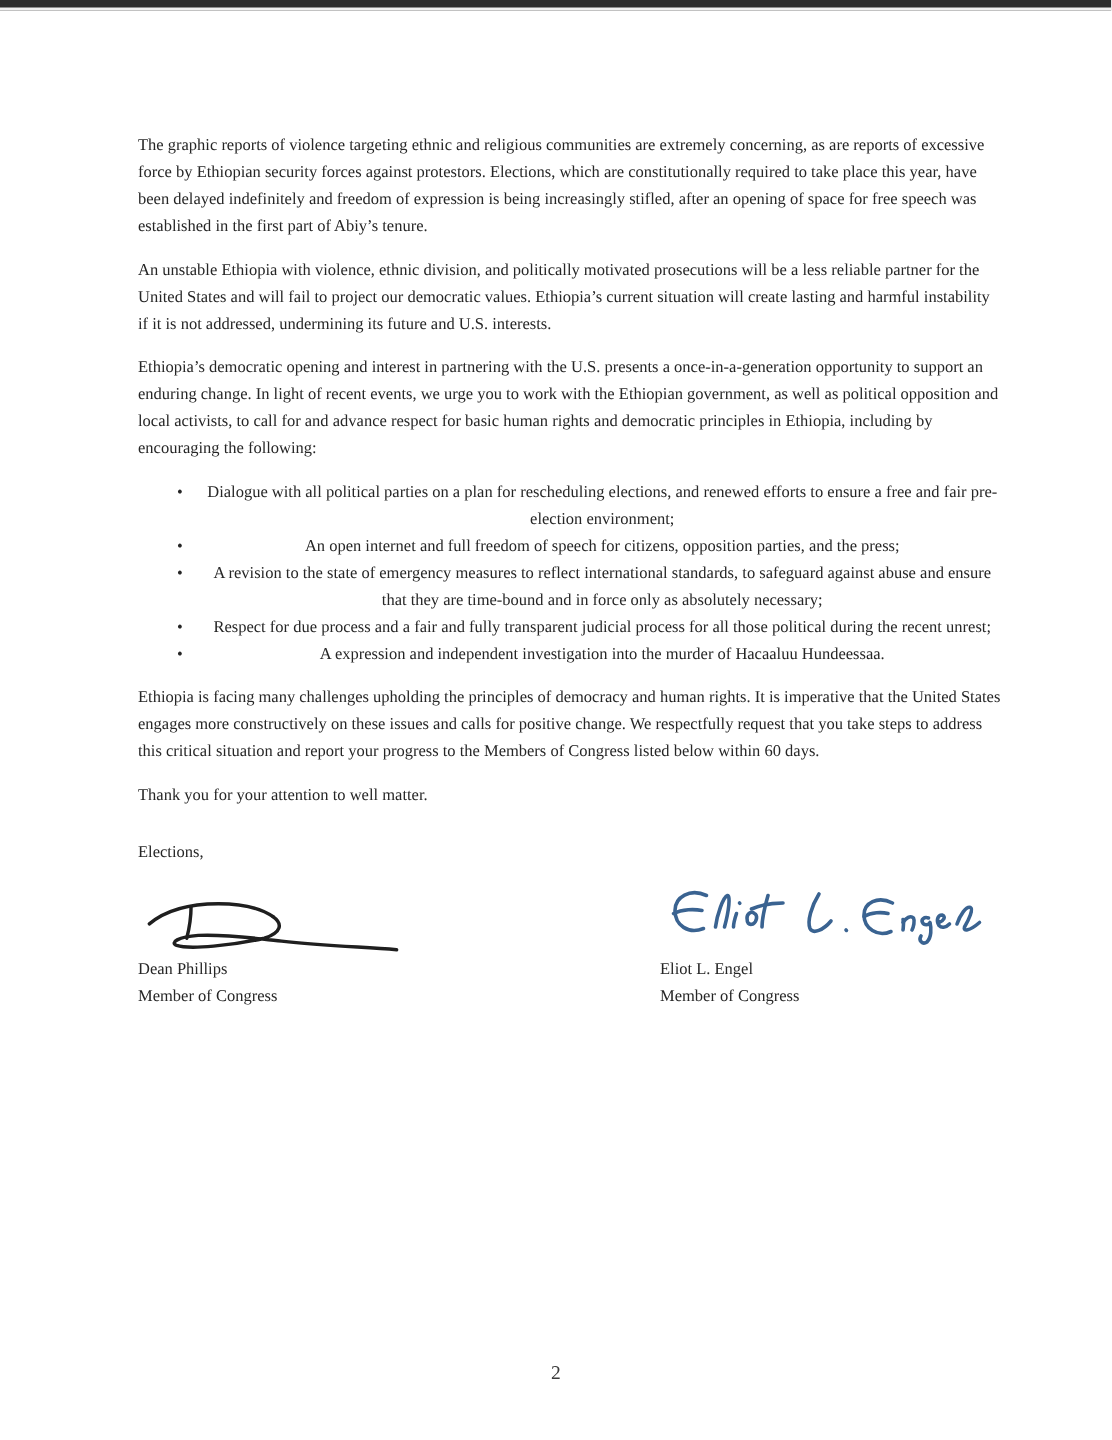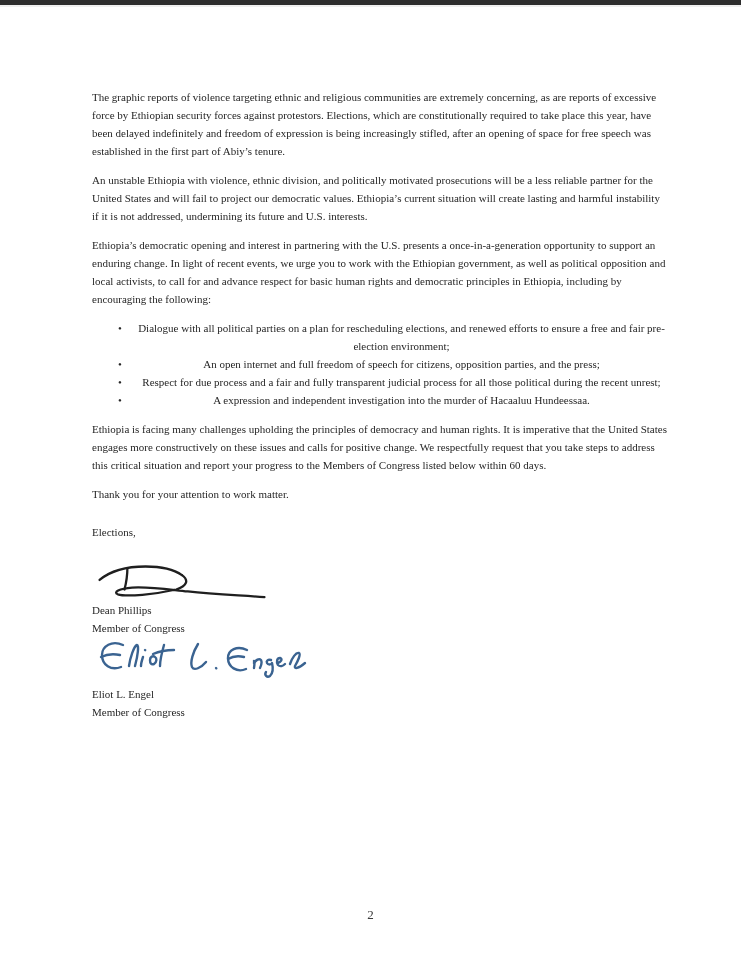--- a/index.html
+++ b/index.html
@@ -40,21 +40,21 @@
     text-align: center;
   }
   ul.bullets li::before {
     content: "\2022";
     position: absolute;
     left: 26px;
     top: 0;
   }
   p.thanks { margin: 0 0 20px 0; }
   p.valediction { margin: 0 0 12px 0; }
-  .sig-row { display: flex; flex-direction: column; }
+  .sig-row { display: flex; }
   .sig-col-left { width: 348px; }
   .sig-col-right { flex: 1; }
   .sig-phillips { display: block; margin: 2px 0 0 0; }
   .sig-engel { display: block; margin: -6px 0 -2px 0; }
   .sig-name, .sig-title { margin: 0; }
   .page-number {
     position: absolute;
     top: 907px;
     left: 0;
     width: 100%;
@@ -70,26 +70,27 @@
   <div class="top-bar"></div>
 
   <div class="content">
     <p class="para">The graphic reports of violence targeting ethnic and religious communities are extremely concerning, as are reports of excessive force by Ethiopian security forces against protestors. Elections, which are constitutionally required to take place this year, have been delayed indefinitely and freedom of expression is being increasingly stifled, after an opening of space for free speech was established in the first part of Abiy’s tenure.</p>
     <p class="para">An unstable Ethiopia with violence, ethnic division, and politically motivated prosecutions will be a less reliable partner for the United States and will fail to project our democratic values. Ethiopia’s current situation will create lasting and harmful instability if it is not addressed, undermining its future and U.S. interests.</p>
     <p class="para">Ethiopia’s democratic opening and interest in partnering with the U.S. presents a once-in-a-generation opportunity to support an enduring change. In light of recent events, we urge you to work with the Ethiopian government, as well as political opposition and local activists, to call for and advance respect for basic human rights and democratic principles in Ethiopia, including by encouraging the following:</p>
 
     <ul class="bullets">
       <li>Dialogue with all political parties on a plan for rescheduling elections, and renewed efforts to ensure a free and fair pre-election environment;</li>
       <li>An open internet and full freedom of speech for citizens, opposition parties, and the press;</li>
+      <li>A revision to the state of emergency measures to reflect international standards, to safeguard against abuse and ensure that they are time-bound and in force only as absolutely necessary;</li>
       <li>Respect for due process and a fair and fully transparent judicial process for all those political during the recent unrest;</li>
       <li>A expression and independent investigation into the murder of Hacaaluu Hundeessaa.</li>
     </ul>
 
     <p class="para">Ethiopia is facing many challenges upholding the principles of democracy and human rights. It is imperative that the United States engages more constructively on these issues and calls for positive change. We respectfully request that you take steps to address this critical situation and report your progress to the Members of Congress listed below within 60 days.</p>
-    <p class="thanks">Thank you for your attention to work matter.</p>
+    <p class="thanks">Thank you for your attention to well matter.</p>
     <p class="valediction">Elections,</p>
 
     <div class="sig-row">
       <div class="sig-col-left">
         <svg class="sig-phillips" width="180" height="46" viewBox="0 0 180 48" xmlns="http://www.w3.org/2000/svg">
           <g fill="none" stroke-width="2.4" stroke-linecap="round" stroke-linejoin="round" stroke="#1f1f1f">
             <path d="M4,26 C16,16 34,12 52,12 C66,12 80,14 90,21"></path>
             <path d="M33,14 C33,20 32,28 30,36"></path>
             <path d="M90,21 C97,26 96,32 84,36 C62,41 32,44 23,41 C18,39 24,35 38,34 C58,33 76,36 96,38 C124,41 150,42 176,44"></path>
           </g>

